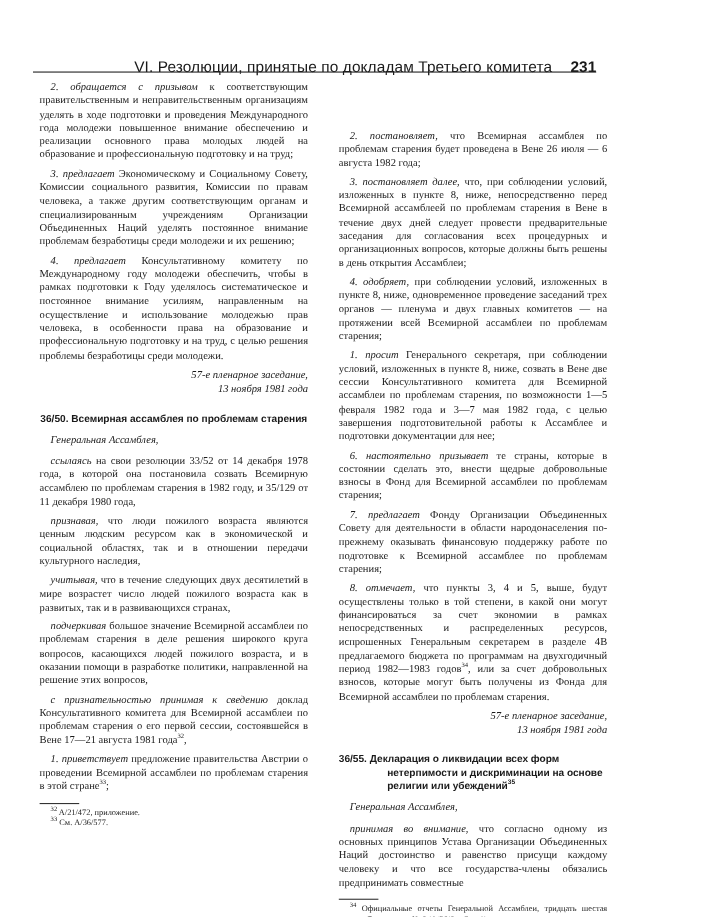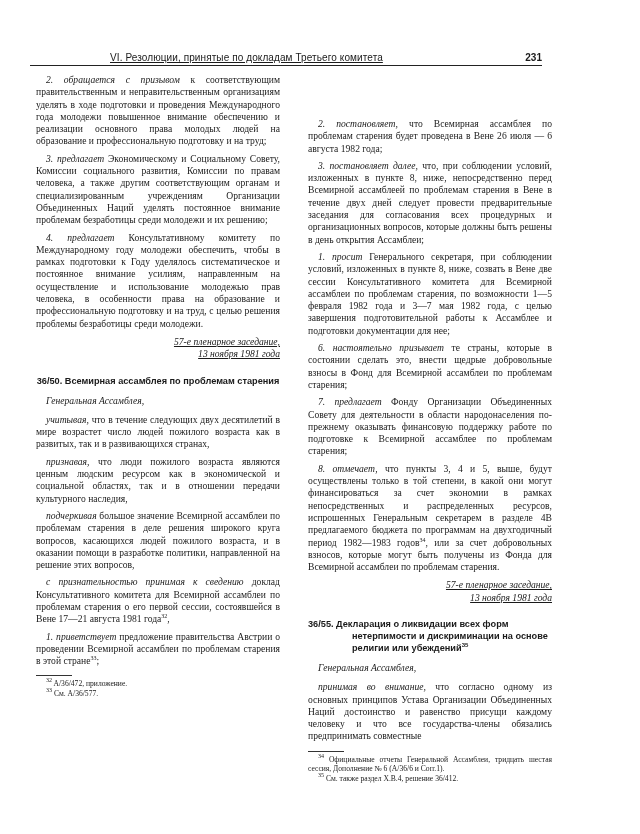--- a/index.html
+++ b/index.html
@@ -1,28 +1,28 @@
 <!DOCTYPE html>
 <html><head>
 <meta charset="utf-8">
 <style>
   html, body { margin: 0; padding: 0; background: #ffffff; }
   body { width: 640px; height: 834px; position: relative; overflow: hidden;
          font-family: "Liberation Serif", "DejaVu Serif", serif; color: #1a1a1a; }
   .header { position: absolute; top: 52px; left: 30px; width: 512px; height: 14px;
             font-size: 9px; }
   .header .rule { position: absolute; bottom: 0; left: 0; right: 0; border-bottom: 1px solid #222; }
-  .header .title { position: absolute; left: 80px; top: 0; font-family: "Liberation Sans", sans-serif; font-size: 10px; letter-spacing: 0.1px; text-decoration: underline; }
-  .header .pnum { position: absolute; right: 0; top: 0; font-family: "Liberation Sans", sans-serif; font-size: 10px; font-weight: bold; }
+  .header .title { position: absolute; left: 92px; top: 0; font-family: "Liberation Sans", sans-serif; font-size: 14px; letter-spacing: 0.1px; }
+  .header .pnum { position: absolute; right: 0; top: 0; font-family: "Liberation Sans", sans-serif; font-size: 14px; font-weight: bold; }
   .col { position: absolute; top: 74px; width: 244px; font-size: 9.6px; line-height: 12.3px; text-align: justify; }
   .col.left { left: 36px; }
   .col.right { left: 308px; margin-top: 44px; }
   p { margin: 0 0 5px 0; text-indent: 10px; }
   em { }
-  .sig { text-align: right; font-style: italic; margin: 6px 0 14px 0; text-indent: 0; text-decoration: underline; }
+  .sig { text-align: right; font-style: italic; margin: 6px 0 14px 0; text-indent: 0; }
   .res-title { font-family: "Liberation Sans", sans-serif; font-weight: bold; font-size: 9.2px; line-height: 12px; margin: 12px 0 8px 0; text-align: center; }
   .res-title.hang { text-align: left; padding-left: 44px; text-indent: -44px; }
   .ga { font-style: italic; text-indent: 10px; margin: 0 0 7px 0; }
   .fn-rule { width: 36px; border-top: 1px solid #333; margin: 8px 0 3px 0; }
   .fn { font-size: 7.6px; line-height: 9.4px; margin: 0; text-indent: 10px; }
   sup { font-size: 6px; line-height: 0; }
 </style>
 </head>
 <body>
 
@@ -35,33 +35,35 @@
 <div class="col left">
   <p><em>2. обращается с призывом</em><span> к соответствующим правительственным и неправительственным организациям уделять в ходе подготовки и проведения Международного года молодежи повышенное внимание обеспечению и реализации основного права молодых людей на образование и профессиональную подготовку и на труд;</span></p>
   <p><em>3. предлагает</em><span> Экономическому и Социальному Совету, Комиссии социального развития, Комиссии по правам человека, а также другим соответствующим органам и специализированным учреждениям Организации Объединенных Наций уделять постоянное внимание проблемам безработицы среди молодежи и их решению;</span></p>
   <p><em>4. предлагает</em><span> Консультативному комитету по Международному году молодежи обеспечить, чтобы в рамках подготовки к Году уделялось систематическое и постоянное внимание усилиям, направленным на осуществление и использование молодежью прав человека, в особенности права на образование и профессиональную подготовку и на труд, с целью решения проблемы безработицы среди молодежи.</span></p>
   <div class="sig">
     <div>57-е пленарное заседание,</div>
     <div>13 ноября 1981 года</div>
   </div>
   <div class="res-title">36/50. Всемирная ассамблея по проблемам старения</div>
   <p class="ga">Генеральная Ассамблея,</p>
+  <p><em>ссылаясь</em><span> на свои резолюции 33/52 от 14 декабря 1978 года, в которой она постановила созвать Всемирную ассамблею по проблемам старения в 1982 году, и 35/129 от 11 декабря 1980 года,</span></p>
+  <p><em>признавая,</em><span> что люди пожилого возраста являются ценным людским ресурсом как в экономической и социальной областях, так и в отношении передачи культурного наследия,</span></p>
   <p><em>учитывая,</em><span> что в течение следующих двух десятилетий в мире возрастет число людей пожилого возраста как в развитых, так и в развивающихся странах,</span></p>
-  <p><em>признавая,</em><span> что люди пожилого возраста являются ценным людским ресурсом как в экономической и социальной областях, так и в отношении передачи культурного наследия,</span></p>
   <p><em>подчеркивая</em><span> большое значение Всемирной ассамблеи по проблемам старения в деле решения широкого круга вопросов, касающихся людей пожилого возраста, и в оказании помощи в разработке политики, направленной на решение этих вопросов,</span></p>
   <p><em>с признательностью принимая к сведению</em><span> доклад Консультативного комитета для Всемирной ассамблеи по проблемам старения о его первой сессии, состоявшейся в Вене 17—21 августа 1981 года</span><sup>32</sup>,</p>
   <p><em>1. приветствует</em><span> предложение правительства Австрии о проведении Всемирной ассамблеи по проблемам старения в этой стране</span><sup>33</sup>;</p>
   <div class="fn-rule"></div>
-  <p class="fn"><sup>32</sup> <span>A/36/472, приложение.</span></p>
+  <p class="fn"><sup>32</sup> <span>A/21/472, приложение.</span></p>
   <p class="fn"><sup>33</sup> <span>См. A/36/577.</span></p>
 </div>
 
 <div class="col right">
   <p><em>2. постановляет,</em><span> что Всемирная ассамблея по проблемам старения будет проведена в Вене 26 июля — 6 августа 1982 года;</span></p>
   <p><em>3. постановляет далее,</em><span> что, при соблюдении условий, изложенных в пункте 8, ниже, непосредственно перед Всемирной ассамблеей по проблемам старения в Вене в течение двух дней следует провести предварительные заседания для согласования всех процедурных и организационных вопросов, которые должны быть решены в день открытия Ассамблеи;</span></p>
+  <p><em>4. одобряет,</em><span> при соблюдении условий, изложенных в пункте 8, ниже, одновременное проведение заседаний трех органов — пленума и двух главных комитетов — на протяжении всей Всемирной ассамблеи по проблемам старения;</span></p>
   <p><em>1. просит</em><span> Генерального секретаря, при соблюдении условий, изложенных в пункте 8, ниже, созвать в Вене две сессии Консультативного комитета для Всемирной ассамблеи по проблемам старения, по возможности 1—5 февраля 1982 года и 3—7 мая 1982 года, с целью завершения подготовительной работы к Ассамблее и подготовки документации для нее;</span></p>
   <p><em>6. настоятельно призывает</em><span> те страны, которые в состоянии сделать это, внести щедрые добровольные взносы в Фонд для Всемирной ассамблеи по проблемам старения;</span></p>
   <p><em>7. предлагает</em><span> Фонду Организации Объединенных Совету для деятельности в области народонаселения по-прежнему оказывать финансовую поддержку работе по подготовке к Всемирной ассамблее по проблемам старения;</span></p>
   <p><em>8. отмечает,</em><span> что пункты 3, 4 и 5, выше, будут осуществлены только в той степени, в какой они могут финансироваться за счет экономии в рамках непосредственных и распределенных ресурсов, испрошенных Генеральным секретарем в разделе 4B предлагаемого бюджета по программам на двухгодичный период 1982—1983 годов</span><sup>34</sup><span>, или за счет добровольных взносов, которые могут быть получены из Фонда для Всемирной ассамблеи по проблемам старения.</span></p>
   <div class="sig">
     <div>57-е пленарное заседание,</div>
     <div>13 ноября 1981 года</div>
   </div>
   <div class="res-title hang"><span>36/55. Декларация о ликвидации всех форм нетерпимости и дискриминации на основе религии или убеждений</span><sup>35</sup></div>
   <p class="ga">Генеральная Ассамблея,</p>

